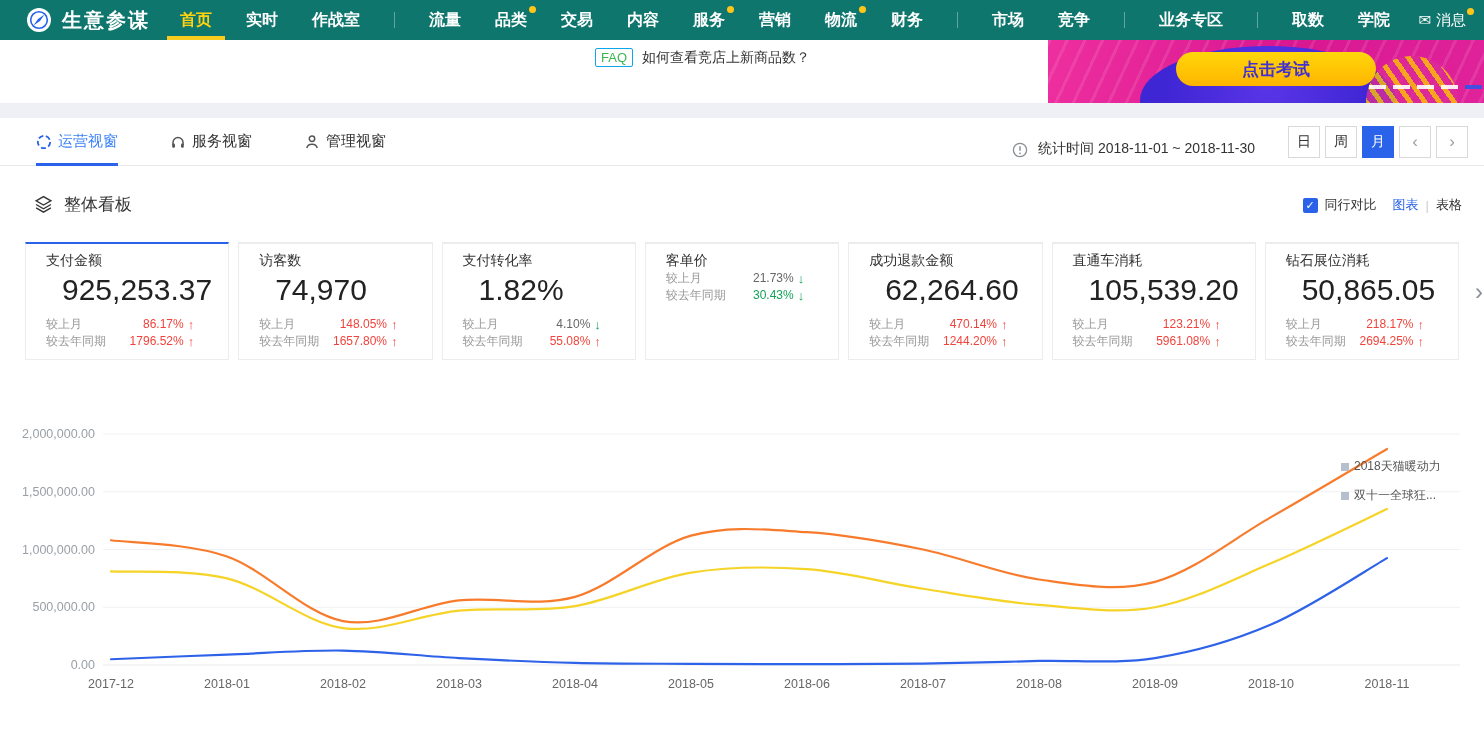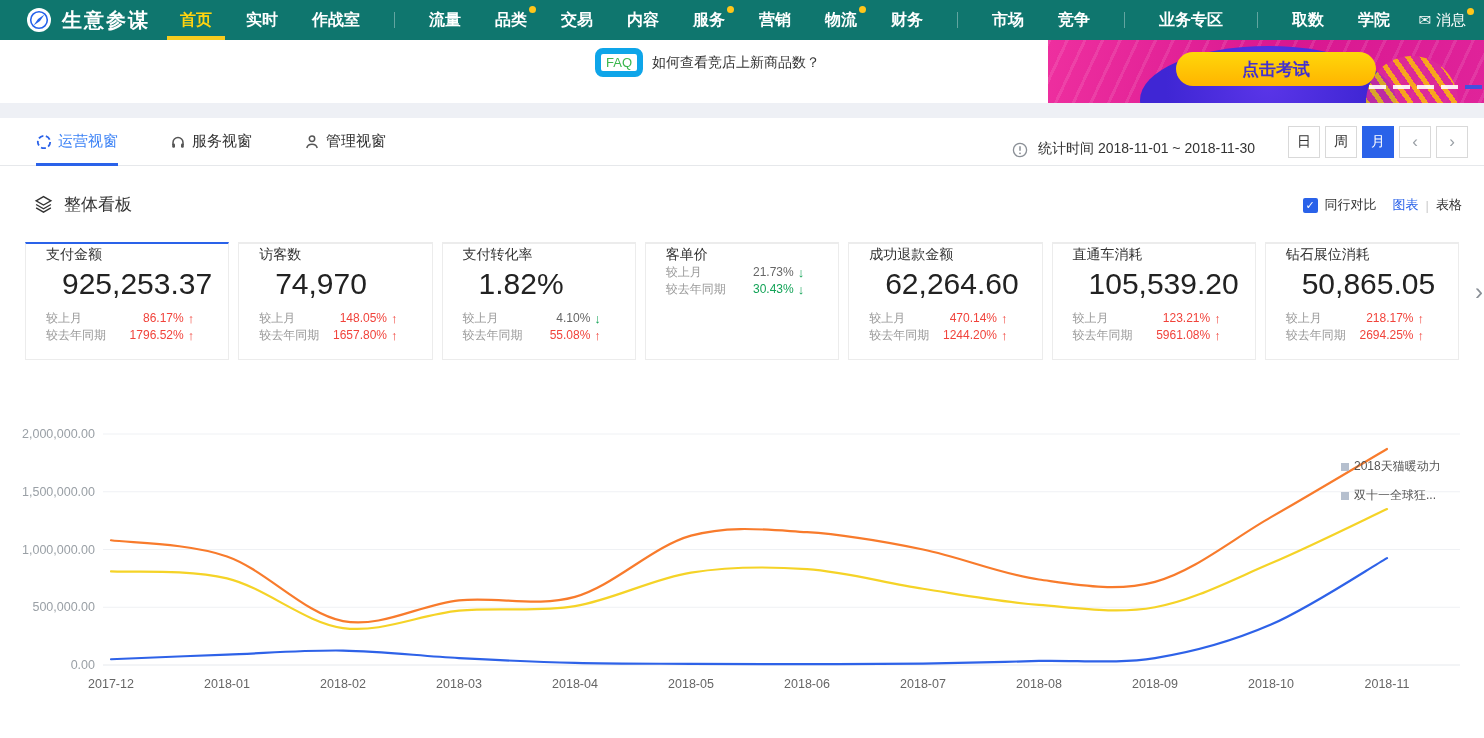--- a/index.html
+++ b/index.html
@@ -20,21 +20,21 @@
   .dot{display:inline-block;width:7px;height:7px;border-radius:50%;background:#ffc61a;
        position:absolute;top:6px;right:-9px;}
   .nav-right{margin-left:auto;margin-right:18px;position:relative;display:flex;align-items:center;
              color:#fff;font-size:15px;font-weight:400;cursor:pointer;}
   .mail{font-size:15px;margin-right:5px;}
   .nav-right .dot{top:-3px;right:-8px;}
   
   .subheader{position:absolute;top:40px;left:0;width:1484px;height:63px;background:#fff;
              border-bottom:1px solid #ececec;}
   .faq-row{position:absolute;left:595px;top:8px;display:flex;align-items:center;}
-  .faq-badge{border:6px solid #0ea5e9;color:#3bb64e;font-size:13px;padding:1px 5px;border-radius:8px;}
+  .faq-badge{border:1px solid #0ea5e9;color:#3bb64e;font-size:13px;padding:1px 5px;border-radius:2px;}
   .faq-q{margin-left:9px;font-size:14px;color:#333;cursor:pointer;}
   .banner{position:absolute;right:0;top:0;width:436px;height:63px;overflow:hidden;cursor:pointer;
           background:linear-gradient(100deg,#ee2f9f 0%,#d81790 55%,#e0239a 100%);}
   .banner::before{content:"";position:absolute;inset:0;
           background:repeating-linear-gradient(115deg,rgba(255,255,255,.10) 0 3px,transparent 3px 16px);}
   .blob{position:absolute;left:92px;top:6px;width:256px;height:108px;border-radius:50%;
         background:radial-gradient(circle at 50% 35%,#5a35e8 0%,#3f26d4 70%);}
   .stripe-circle{position:absolute;right:26px;top:16px;width:92px;height:92px;border-radius:50%;
         background:repeating-linear-gradient(55deg,#ffc400 0 5px,#dc2b98 5px 12px);opacity:.8;}
   .banner-btn{position:absolute;left:128px;top:12px;width:200px;height:34px;border-radius:17px;
@@ -63,21 +63,21 @@
         font-size:17px;color:#333;}
   .board-controls{position:absolute;right:22px;top:78px;display:flex;align-items:center;font-size:13px;}
   .checkbox{width:15px;height:15px;background:#2a62e9;border-radius:2px;color:#fff;font-size:11px;
         display:flex;align-items:center;justify-content:center;margin-right:7px;cursor:pointer;}
   .lnk-chart{color:#2a62e9;cursor:pointer;margin-left:16px;}
   .ctl-sep{color:#ccc;margin:0 7px;}
   .lnk-table{color:#333;cursor:pointer;}
   
   .cards-row{position:absolute;top:124px;left:25px;right:25px;height:118px;display:flex;gap:9px;}
   .card{flex:1;background:#fff;border:1px solid #ececec;border-top:2px solid #ececec;
-        padding:2px 0 0 20px;box-sizing:border-box;cursor:pointer;}
+        padding:8px 0 0 20px;box-sizing:border-box;cursor:pointer;}
   .card.accent{border-top:2px solid #2a62e9;}
   .card-title{font-size:14px;color:#333;}
   .card-value{font-size:30px;color:#222;margin:3px 16px 9px;}
   .trend{display:flex;align-items:center;font-size:12px;line-height:17px;padding-right:34px;}
   .t-label{color:#999;}
   .t-val{margin-left:auto;}
   .t-arrow{margin-left:4px;font-weight:700;font-size:13px;}
   .carousel-next{position:absolute;right:1px;top:162px;font-size:24px;color:#8a8f96;cursor:pointer;line-height:1;}
   
   .legend-row{position:absolute;top:268px;left:40px;right:26px;height:20px;display:flex;

